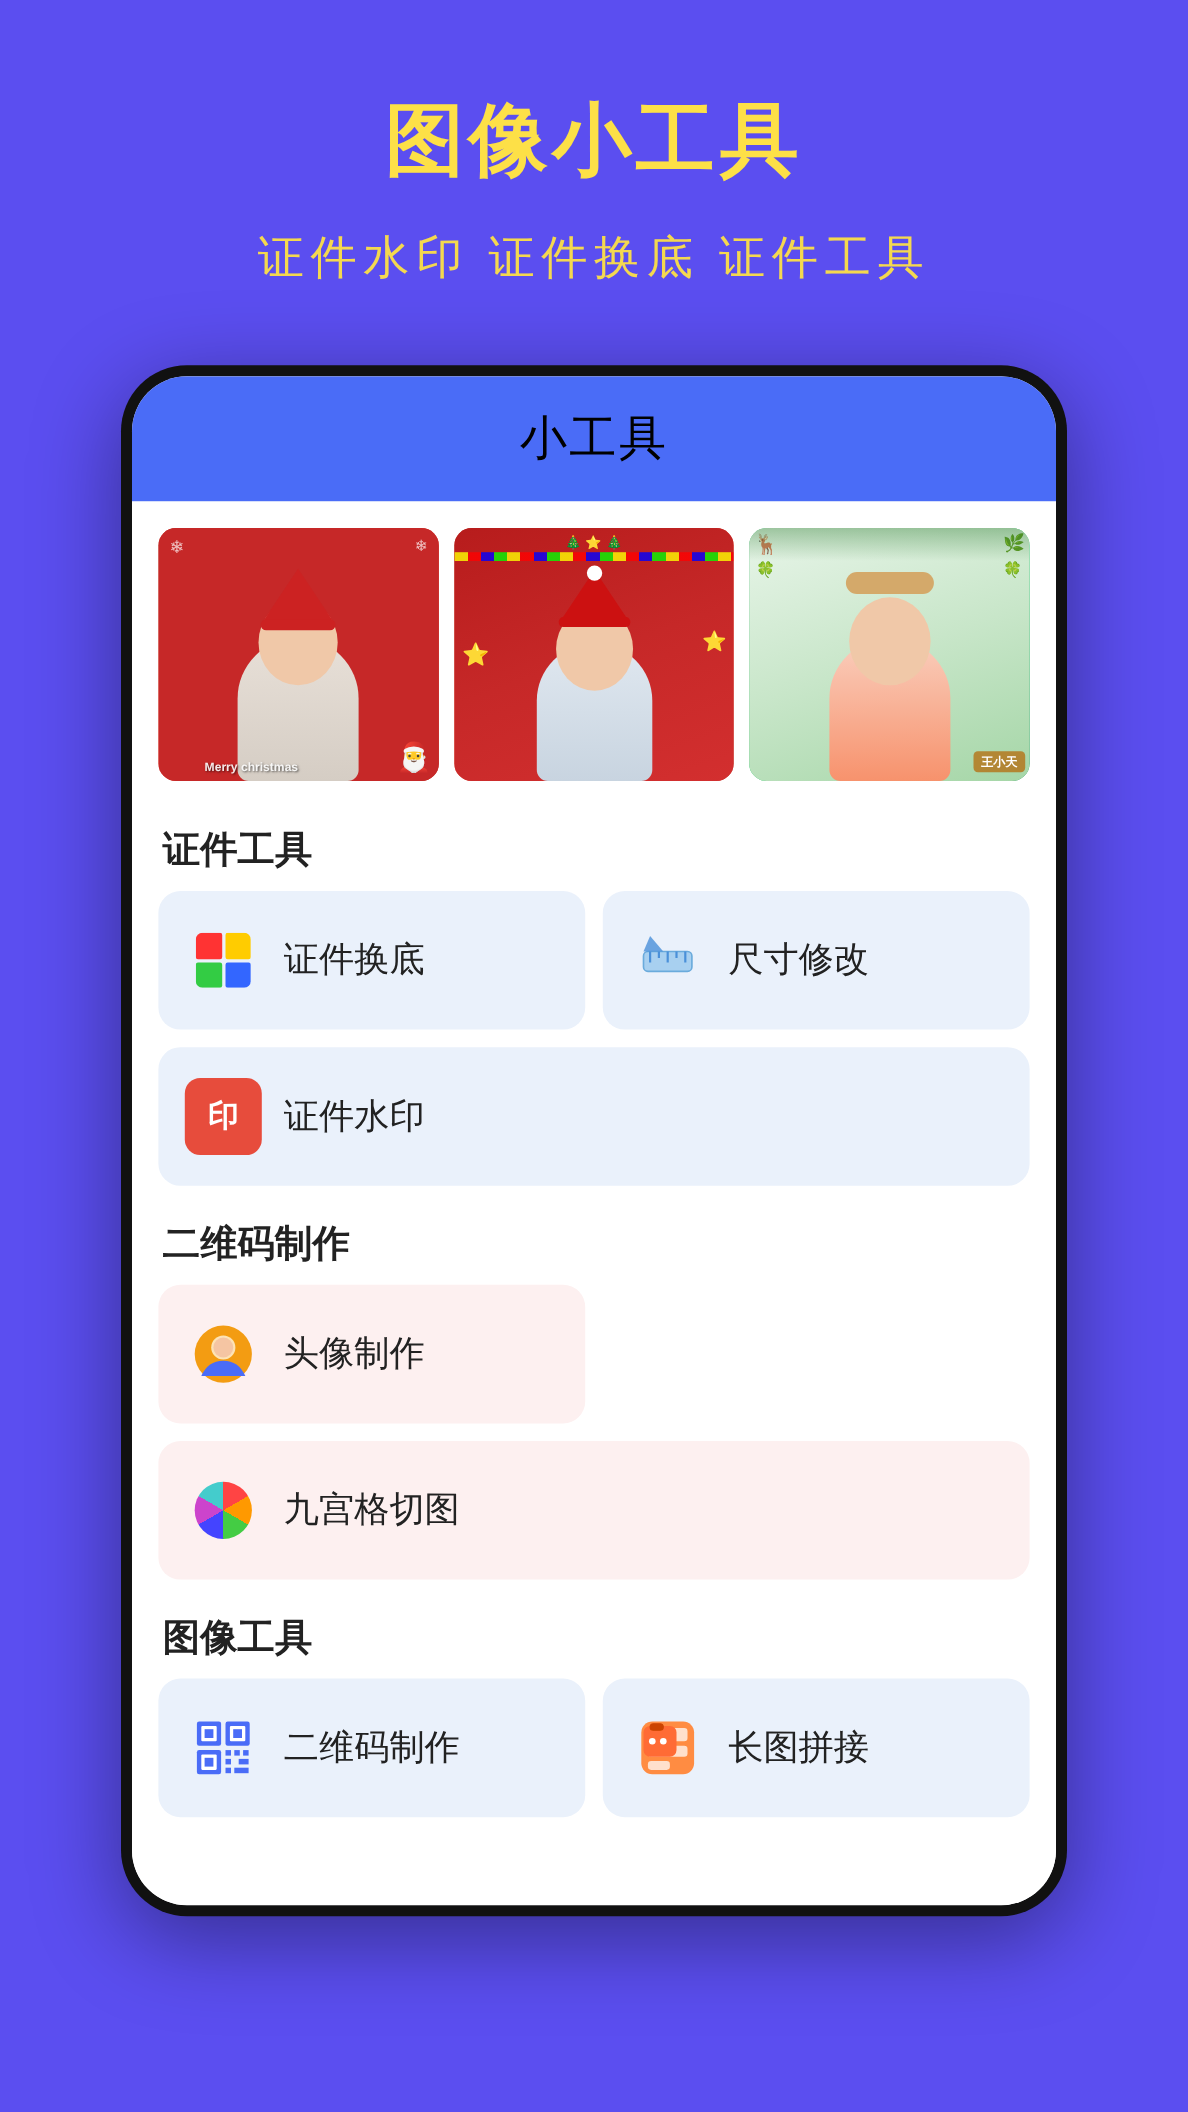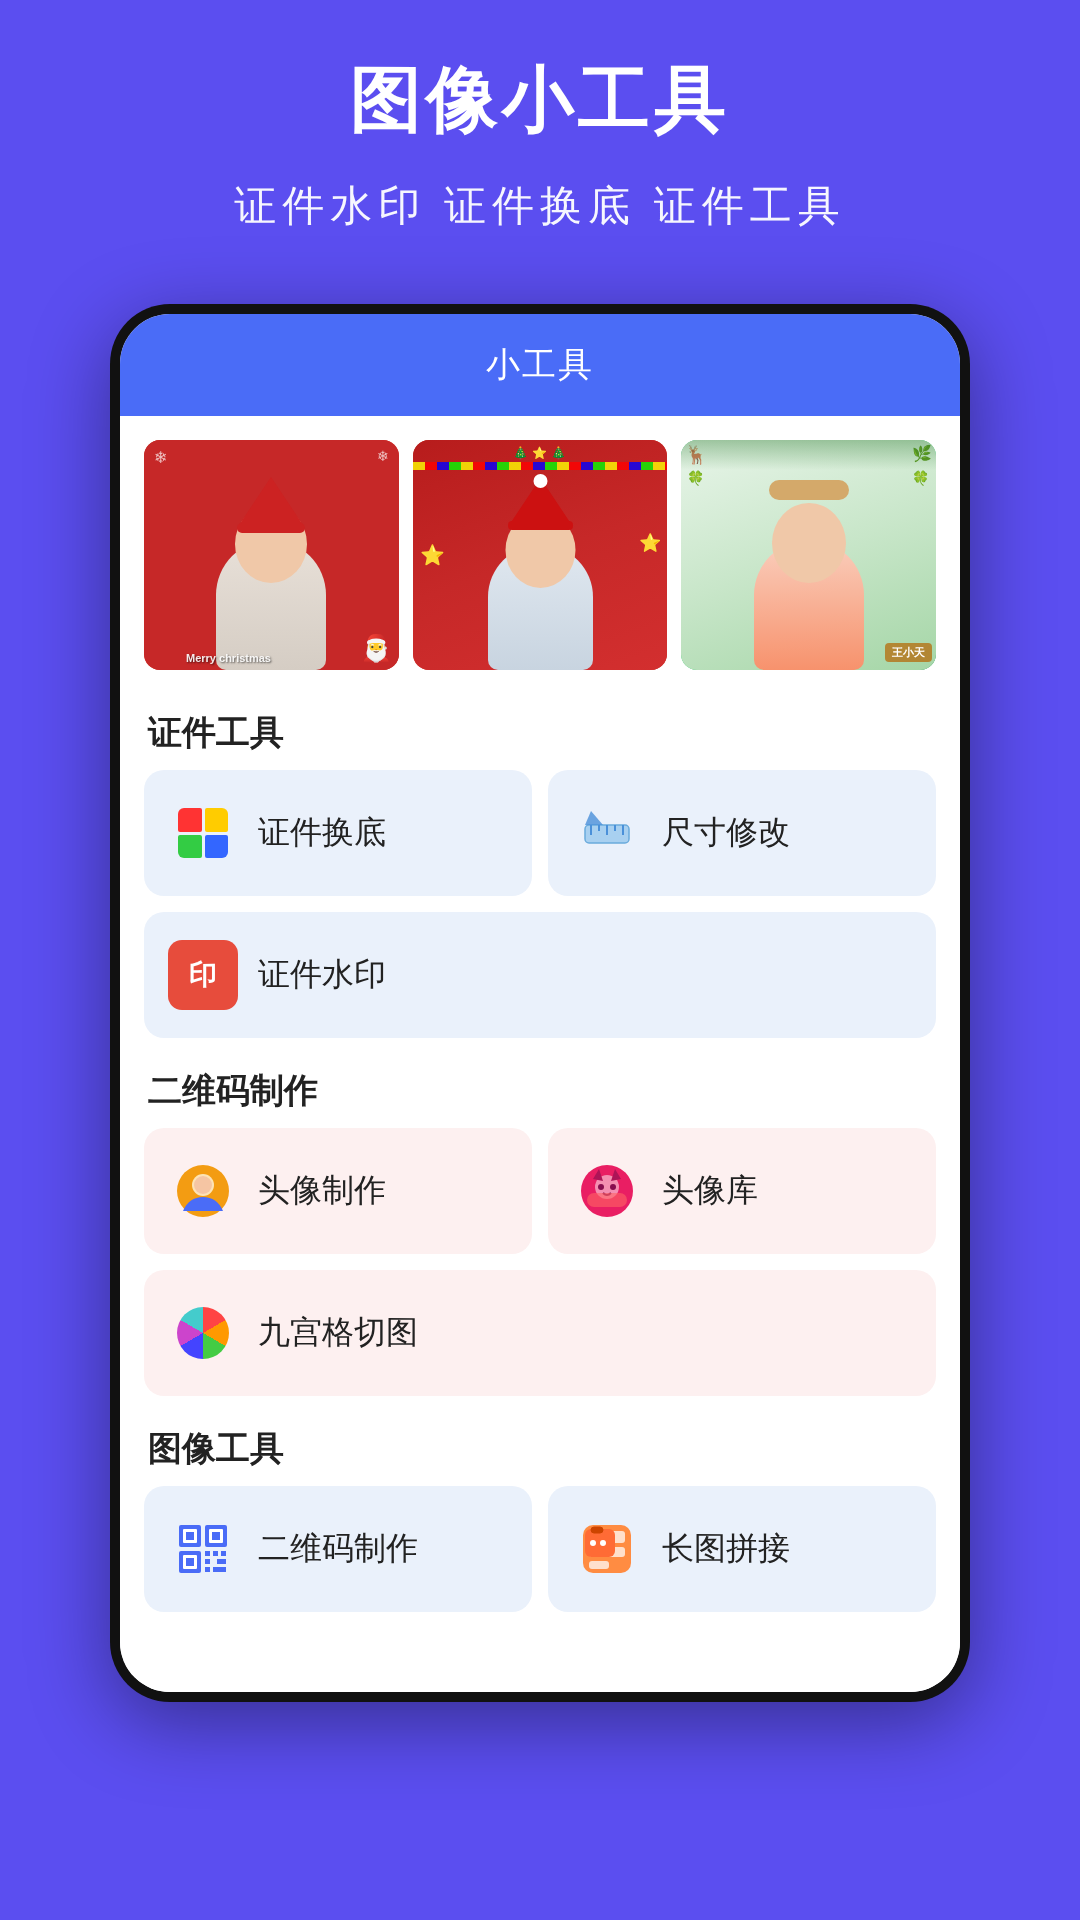--- a/index.html
+++ b/index.html
@@ -10,22 +10,22 @@
       background: #5b4ef0;
       font-family: -apple-system, 'PingFang SC', 'Helvetica Neue', sans-serif;
       display: flex;
       flex-direction: column;
       align-items: center;
     }
 
     .header-section {
       width: 100%;
       text-align: center;
-      padding: 52px 40px 40px;
-      color: #ffffff;
+      padding: 80px 40px 40px;
+      color: #fde047;
     }
 
     .main-title {
       font-size: 72px;
       font-weight: 900;
       letter-spacing: 4px;
       margin-bottom: 30px;
     }
 
     .subtitle {
@@ -47,22 +47,22 @@
     .phone-screen {
       background: #f5f6fa;
       border-radius: 50px;
       overflow: hidden;
     }
 
     .app-bar {
       background: #4a6cf7;
       padding: 28px 0;
       text-align: center;
-      color: #ffffff;
-      font-size: 34px;
+      color: #000000;
+      font-size: 43px;
       letter-spacing: 2px;
     }
 
     .phone-content {
       background: white;
       padding: 0 0 30px 0;
     }
 
     
     .banner-strip {
@@ -316,38 +316,20 @@
             <svg width="56" height="56" viewBox="0 0 56 56">
               <circle cx="28" cy="28" r="26" fill="#f39c12"></circle>
               <circle cx="28" cy="22" r="11" fill="#fde3b5"></circle>
               <path d="M8 48 Q14 34 28 34 Q42 34 48 48" fill="#4a6cf7"></path>
               <circle cx="28" cy="22" r="9" fill="#f5c5a3"></circle>
             </svg>
           </div>
           <span class="tool-label">头像制作</span>
         </div>
 
-        <div class="tool-card social">
-          <div class="tool-icon" style="background:transparent;">
-            <svg width="56" height="56" viewBox="0 0 56 56">
-              <circle cx="28" cy="28" r="26" fill="#e91e63"></circle>
-              <circle cx="28" cy="24" r="12" fill="#f48fb1"></circle>
-
-              <polygon points="14,16 20,6 24,18" fill="#ad1457"></polygon>
-              <polygon points="42,16 36,6 32,18" fill="#ad1457"></polygon>
-
-              <circle cx="22" cy="24" r="3" fill="#880e4f"></circle>
-              <circle cx="34" cy="24" r="3" fill="#880e4f"></circle>
-              <path d="M24 30 Q28 34 32 30" stroke="#880e4f" stroke-width="2" fill="none"></path>
-
-              <rect x="8" y="30" width="40" height="14" rx="7" fill="rgba(255,100,100,0.6)"></rect>
-            </svg>
-          </div>
-          <span class="tool-label">头像库</span>
-        </div>
 
         <div class="tool-card full-width social">
           <div class="tool-icon" style="background:transparent;">
             <div class="shutter-icon" style="width:52px;height:52px;"></div>
           </div>
           <span class="tool-label">九宫格切图</span>
         </div>
 
       </div>
 

